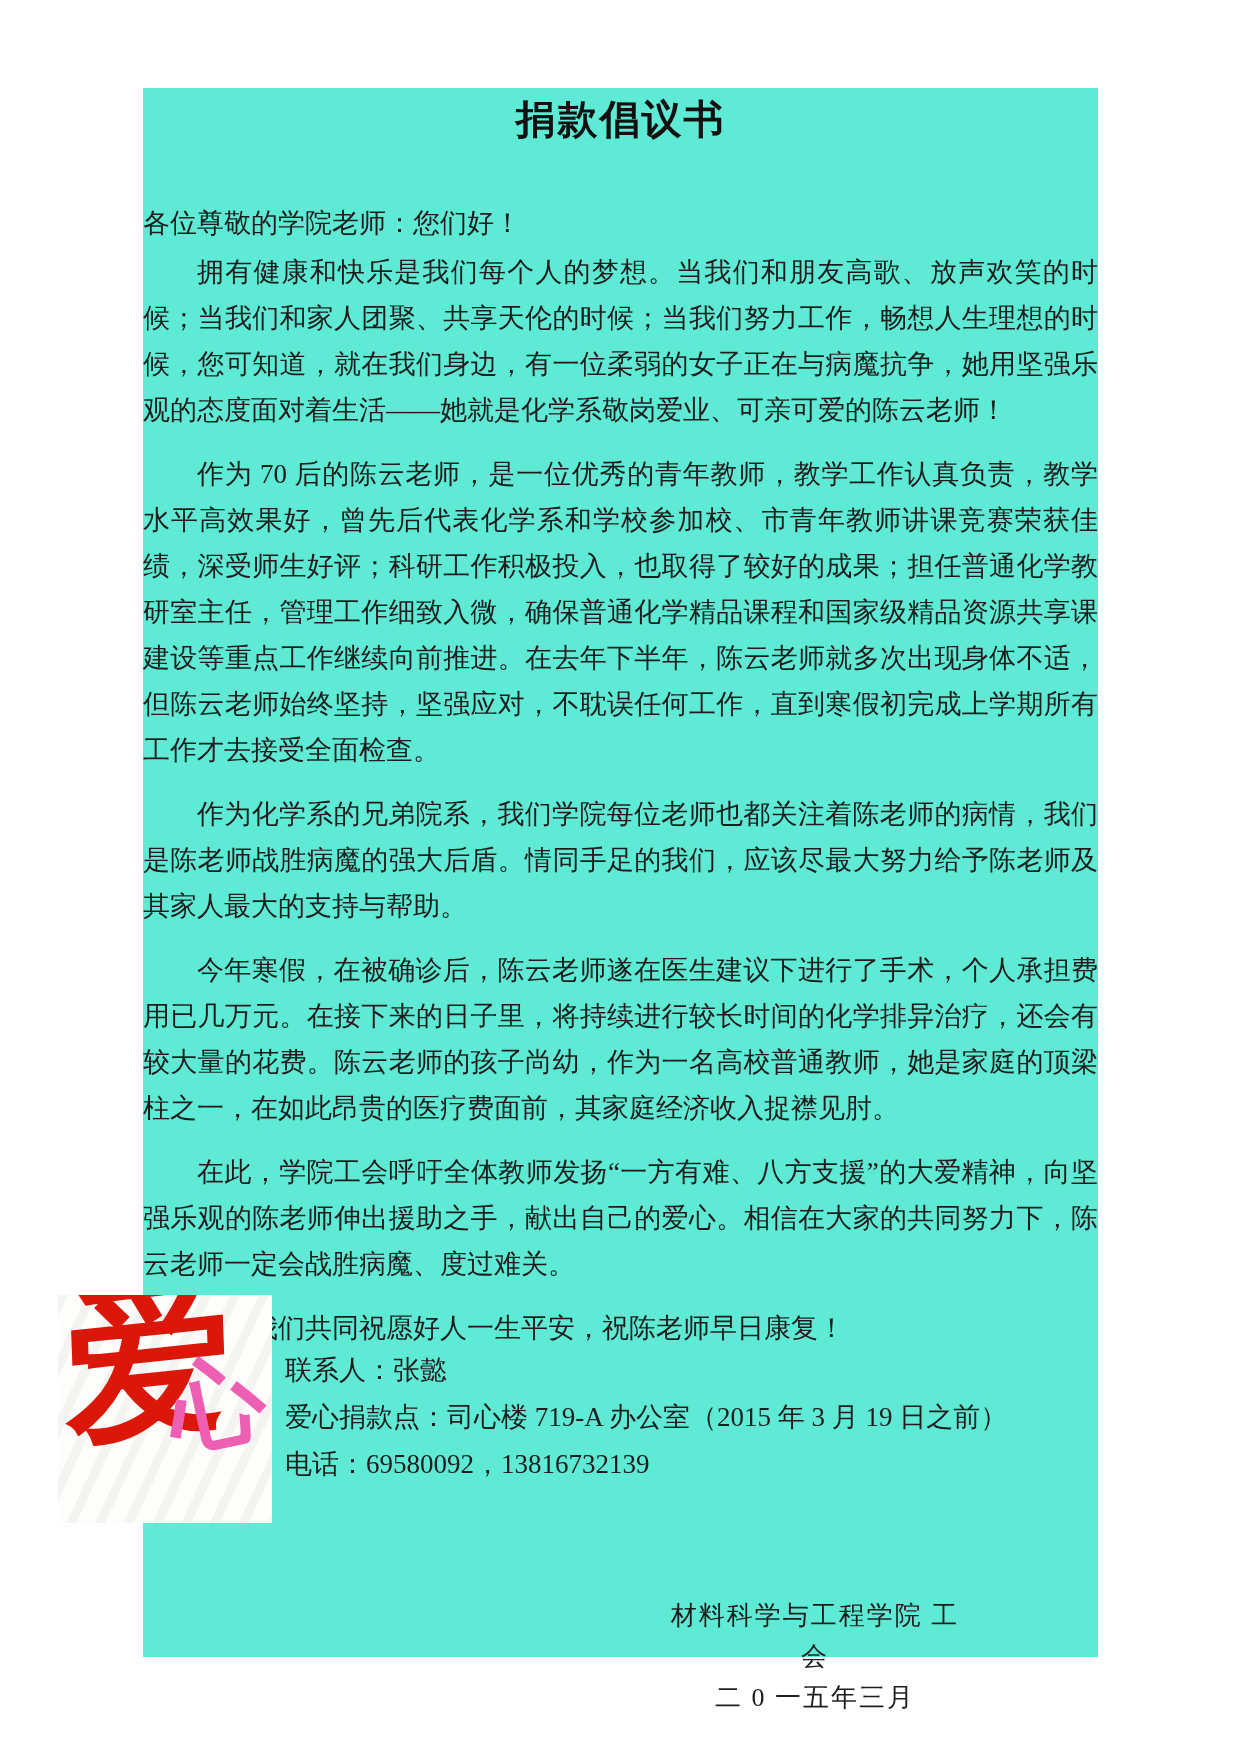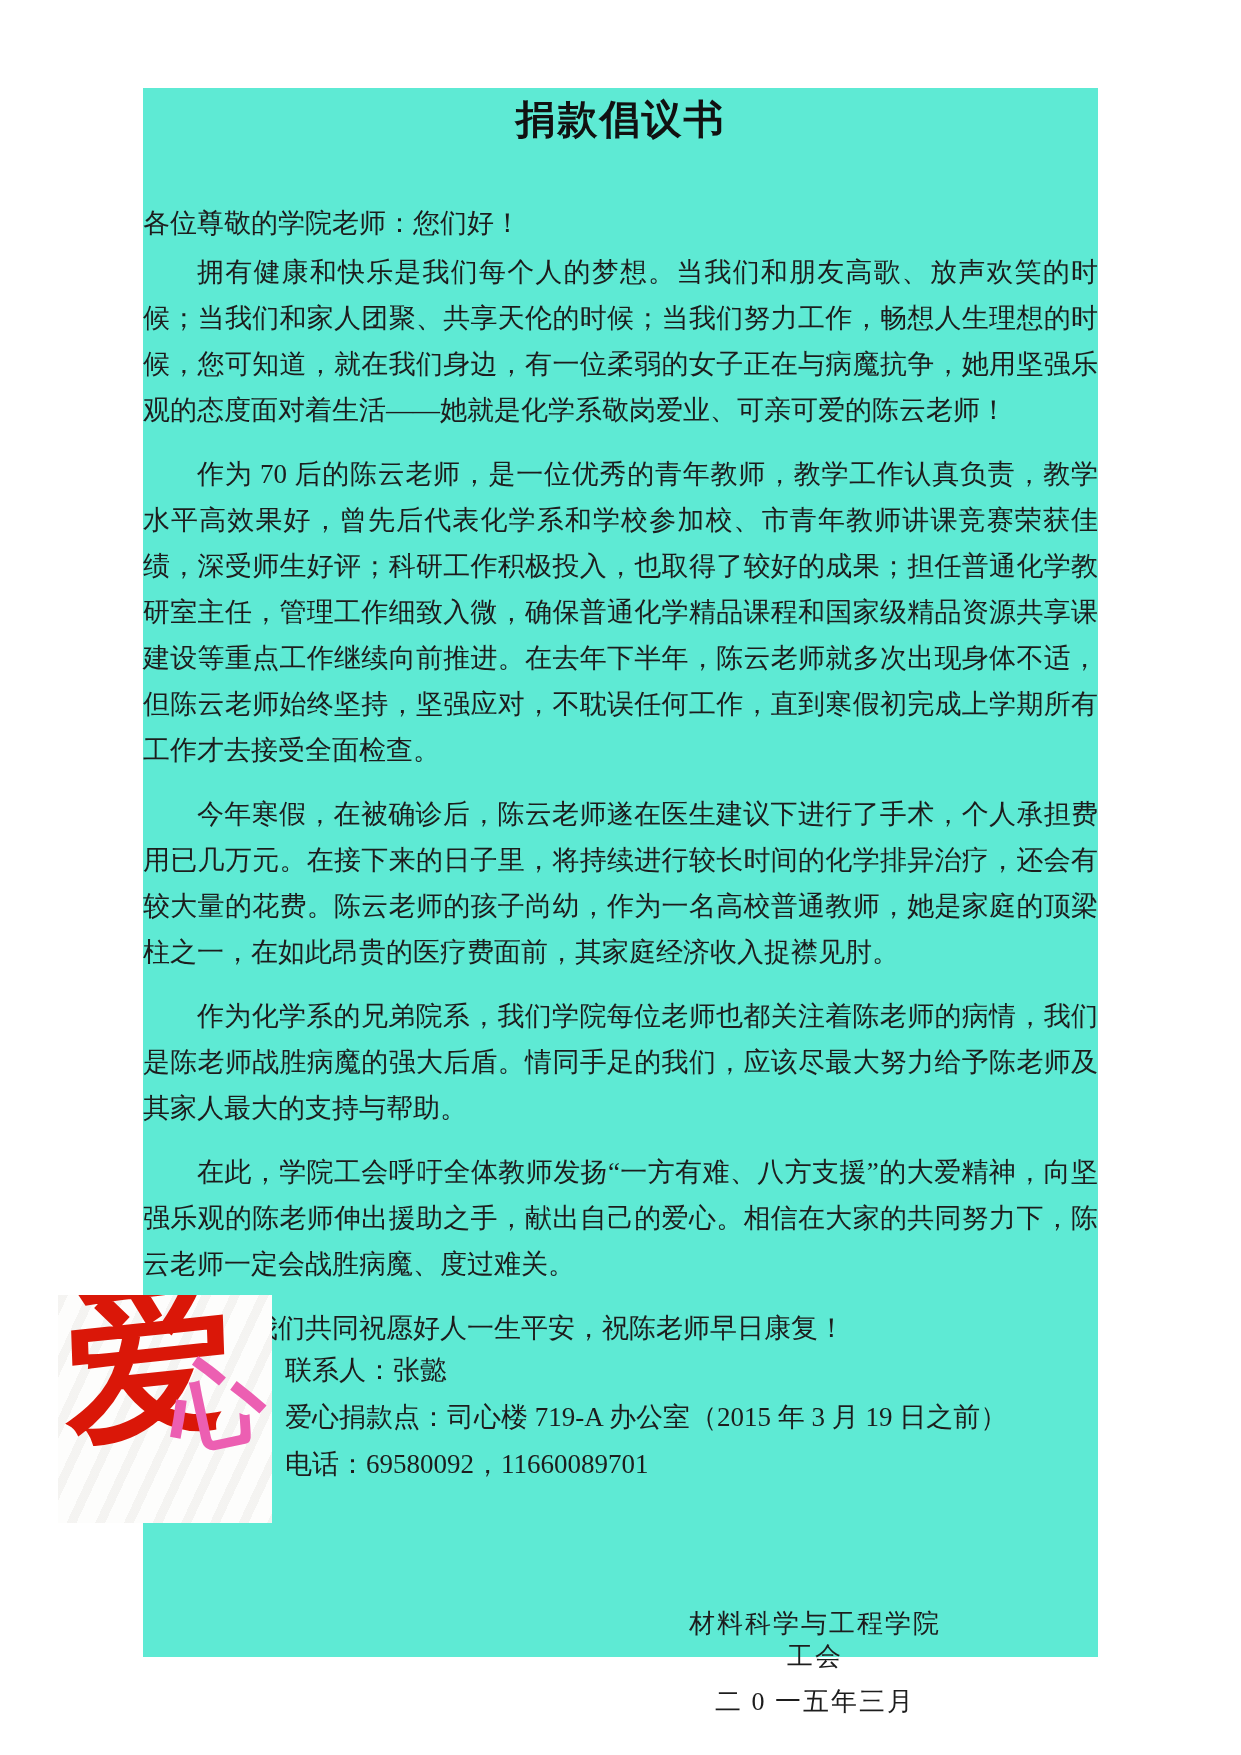--- a/index.html
+++ b/index.html
@@ -80,45 +80,45 @@
     font-size:27px;
   }
   .contact p { margin:0 0 19px 0; line-height:28px; }
   .signature {
     position:absolute;
     left:665px; top:1595px;
     width:300px;
     text-align:center;
     font-size:26px;
   }
-  .signature p { margin:12px; line-height:33px; letter-spacing:2px; }
+  .signature p { margin:0; line-height:41px; letter-spacing:2px; }
 </style>
 </head>
 <body>
 
 <div class="sheet">
   <h1 class="doc-title">捐款倡议书</h1>
 
   <p class="salutation">各位尊敬的学院老师：您们好！</p>
 
   <p class="para">拥有健康和快乐是我们每个人的梦想。当我们和朋友高歌、放声欢笑的时候；当我们和家人团聚、共享天伦的时候；当我们努力工作，畅想人生理想的时候，您可知道，就在我们身边，有一位柔弱的女子正在与病魔抗争，她用坚强乐观的态度面对着生活——她就是化学系敬岗爱业、可亲可爱的陈云老师！</p>
   <p class="para">作为 70 后的陈云老师，是一位优秀的青年教师，教学工作认真负责，教学水平高效果好，曾先后代表化学系和学校参加校、市青年教师讲课竞赛荣获佳绩，深受师生好评；科研工作积极投入，也取得了较好的成果；担任普通化学教研室主任，管理工作细致入微，确保普通化学精品课程和国家级精品资源共享课建设等重点工作继续向前推进。在去年下半年，陈云老师就多次出现身体不适，但陈云老师始终坚持，坚强应对，不耽误任何工作，直到寒假初完成上学期所有工作才去接受全面检查。</p>
+  <p class="para">作为化学系的兄弟院系，我们学院每位老师也都关注着陈老师的病情，我们是陈老师战胜病魔的强大后盾。情同手足的我们，应该尽最大努力给予陈老师及其家人最大的支持与帮助。</p>
   <p class="para">今年寒假，在被确诊后，陈云老师遂在医生建议下进行了手术，个人承担费用已几万元。在接下来的日子里，将持续进行较长时间的化学排异治疗，还会有较大量的花费。陈云老师的孩子尚幼，作为一名高校普通教师，她是家庭的顶梁柱之一，在如此昂贵的医疗费面前，其家庭经济收入捉襟见肘。</p>
-  <p class="para">作为化学系的兄弟院系，我们学院每位老师也都关注着陈老师的病情，我们是陈老师战胜病魔的强大后盾。情同手足的我们，应该尽最大努力给予陈老师及其家人最大的支持与帮助。</p>
   <p class="para">在此，学院工会呼吁全体教师发扬“一方有难、八方支援”的大爱精神，向坚强乐观的陈老师伸出援助之手，献出自己的爱心。相信在大家的共同努力下，陈云老师一定会战胜病魔、度过难关。</p>
   <p class="para">也让我们共同祝愿好人一生平安，祝陈老师早日康复！</p>
 </div>
 
 <div class="logo">
   <span class="ai">爱</span>
   <span class="xin">心</span>
 </div>
 
 <div class="contact">
   <p>联系人：张懿</p>
   <p>爱心捐款点：司心楼 719-A 办公室（2015 年 3 月 19 日之前）</p>
-  <p>电话：69580092，11660089701</p>
+  <p>电话：69580092，13816732139</p>
 </div>
 
 <div class="signature">
   <p>材料科学与工程学院 工会</p>
   <p>二 0 一五年三月</p>
 </div>
 
 </body></html>

